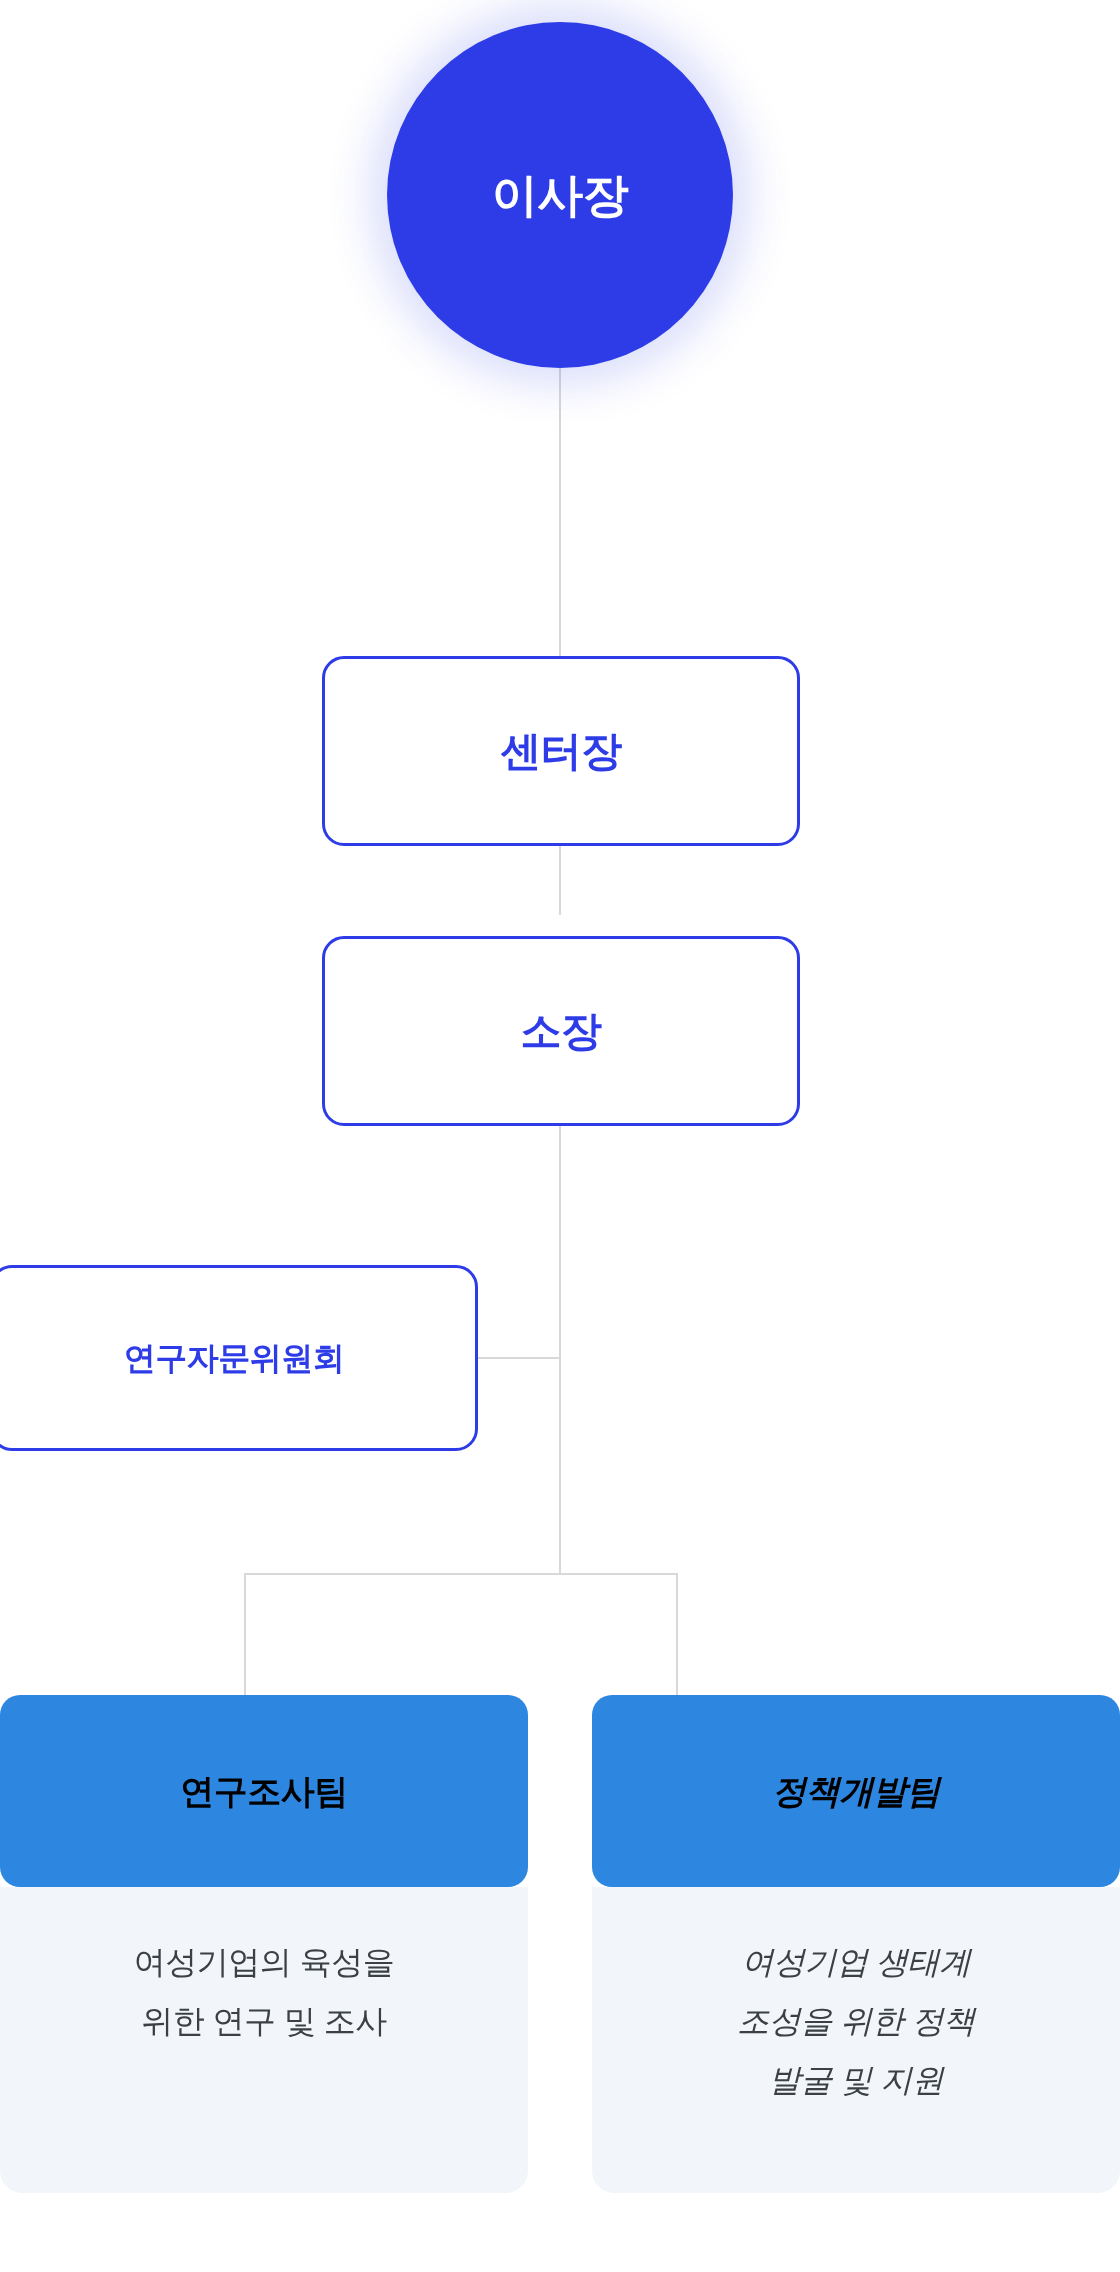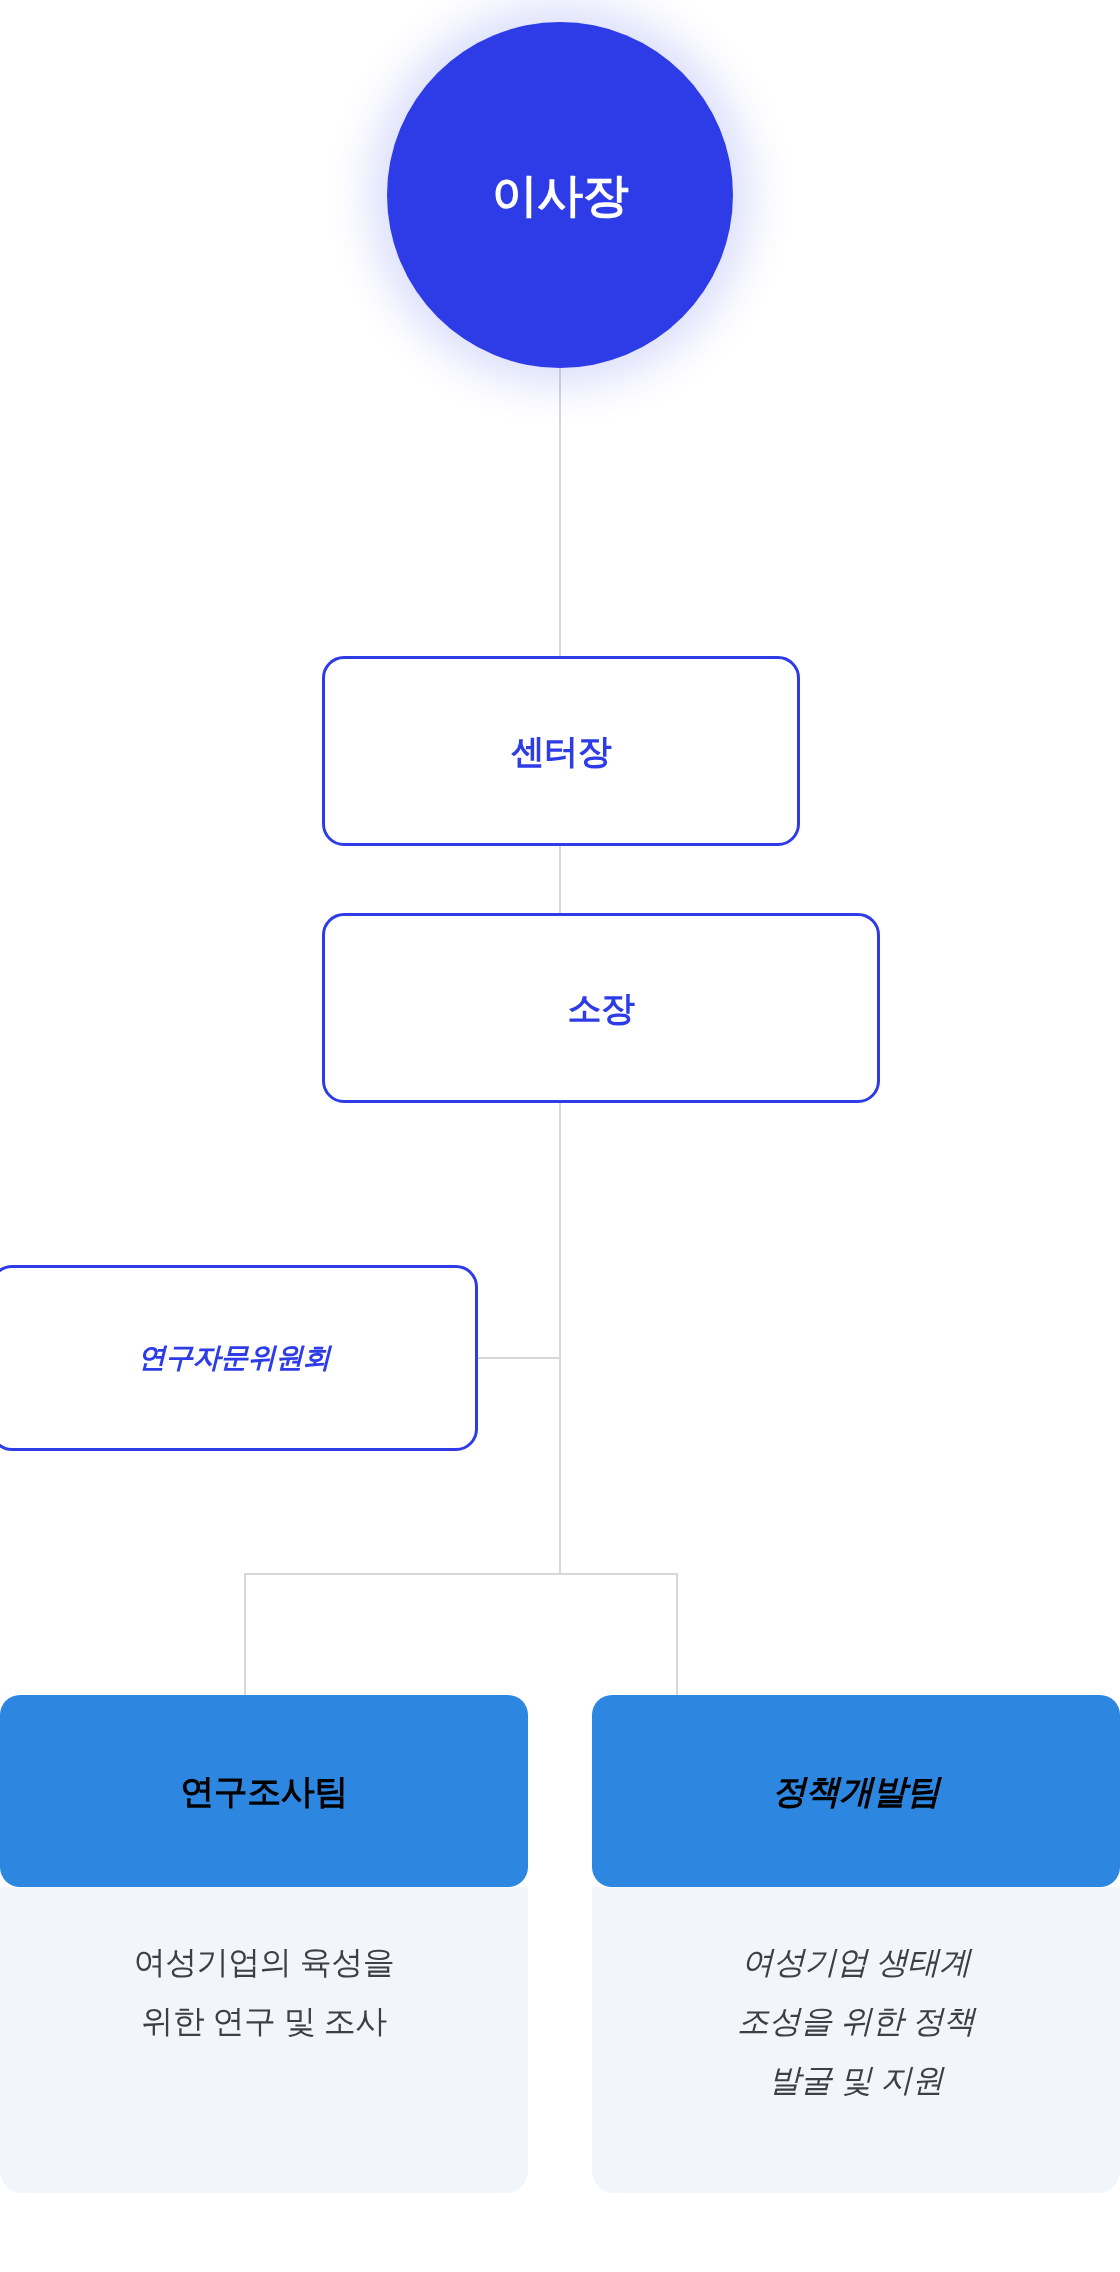--- a/index.html
+++ b/index.html
@@ -72,30 +72,30 @@
     background: #ffffff;
     border: 3px solid #2e3ce8;
     border-radius: 22px;
     display: flex;
     align-items: center;
     justify-content: center;
     box-sizing: border-box;
   }
   .box-outline .node-label {
     color: #2e3ce8;
-    font-size: 34px;
+    font-size: 41px;
     font-weight: 700;
     letter-spacing: -0.5px;
     line-height: 1;
   }
 
   #node-center    { left: 322px; top: 656px;  width: 478px; height: 190px; }
-  #node-head      { left: 322px; top: 913px;  width: 558px; height: 190px; }
+  #node-head      { left: 322px; top: 936px;  width: 478px; height: 190px; }
   #node-advisory  { left: -10px; top: 1265px; width: 488px; height: 186px; }
-  #node-advisory .node-label { font-size: 28px; font-style: italic; }
+  #node-advisory .node-label { font-size: 32px; }
 
   
   .team-panel {
     position: absolute;
     top: 1695px;
     height: 577px;
     box-sizing: border-box;
   }
   #team-panel-0 { left: 0px;   width: 528px; }
   #team-panel-1 { left: 592px; width: 528px; font-style: italic; }

